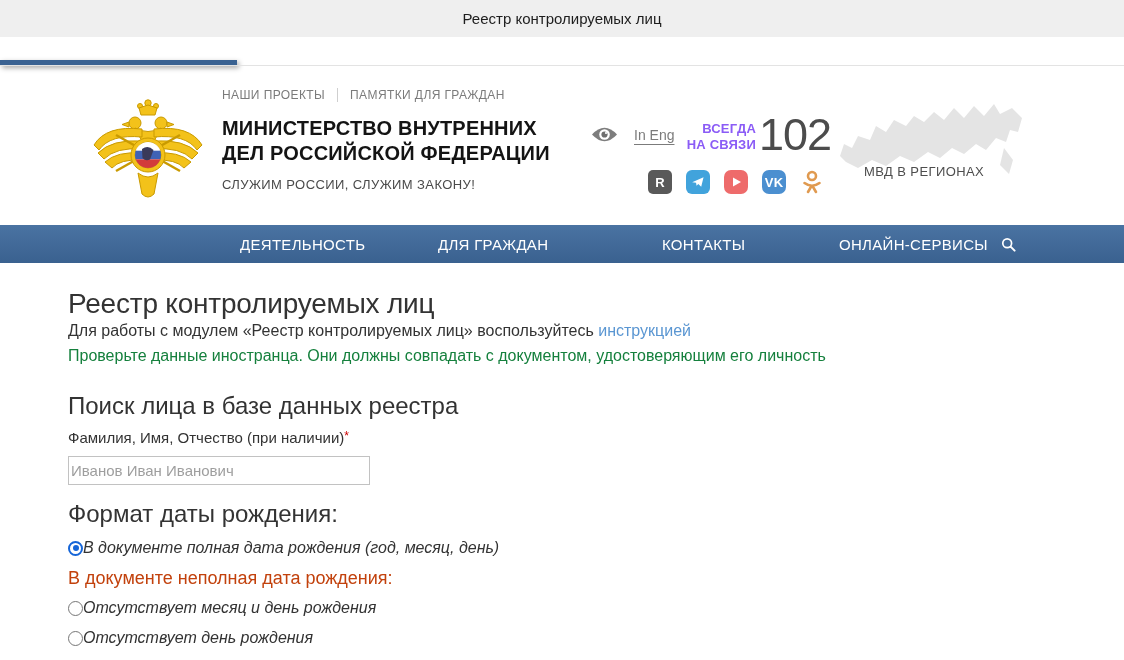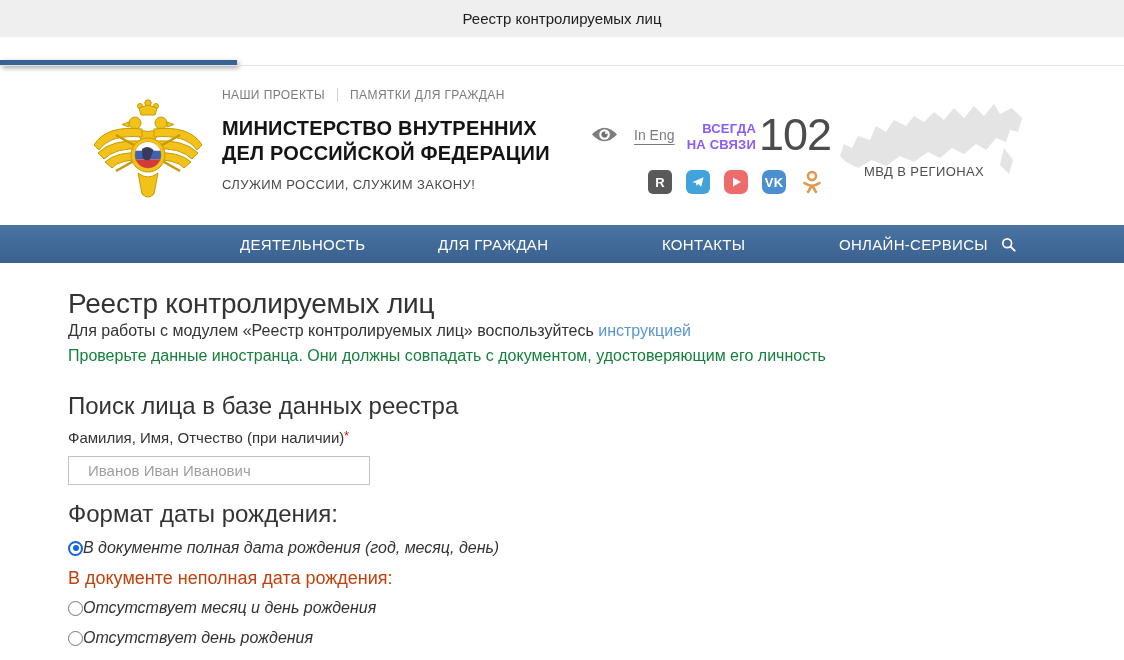--- a/index.html
+++ b/index.html
@@ -85,21 +85,21 @@
   .h1 { position:absolute; left:68px; top:288px; font-size:28px; font-weight:400; color:#333; letter-spacing:-.2px; }
   .p1 { position:absolute; left:68px; top:322px; font-size:16px; color:#333; }
   .p1 a { color:#5a96d2; text-decoration:none; }
   .p2 { position:absolute; left:68px; top:347px; font-size:16px; color:#15803d; }
 
   .h2a { position:absolute; left:68px; top:392px; font-size:24px; font-weight:400; color:#333; }
   .fio-label { position:absolute; left:68px; top:429px; font-size:15px; color:#333; }
   .req { color:#cc0000; font-size:12px; vertical-align:top; }
   .fio-input {
     position:absolute; left:68px; top:456px; width:302px; height:29px;
-    border:1px solid #c2c2c2; padding:0 19px; font-size:15px; color:#333;
+    border:1px solid #c2c2c2; padding:0 2px; font-size:15px; color:#333;
     font-family:"Liberation Sans","DejaVu Sans",sans-serif; outline:none; background:#fff;
   }
   .fio-input::placeholder { color:#9e9e9e; opacity:1; }
 
   .h2b { position:absolute; left:68px; top:500px; font-size:24px; font-weight:400; color:#333; }
 
   .radio-row { position:absolute; left:68px; display:flex; align-items:center; cursor:pointer; }
   .rr1 { top:539px; } .rr2 { top:599px; } .rr3 { top:629px; }
   .radio {
     width:15px; height:15px; border:1.5px solid #767676; border-radius:50%;

